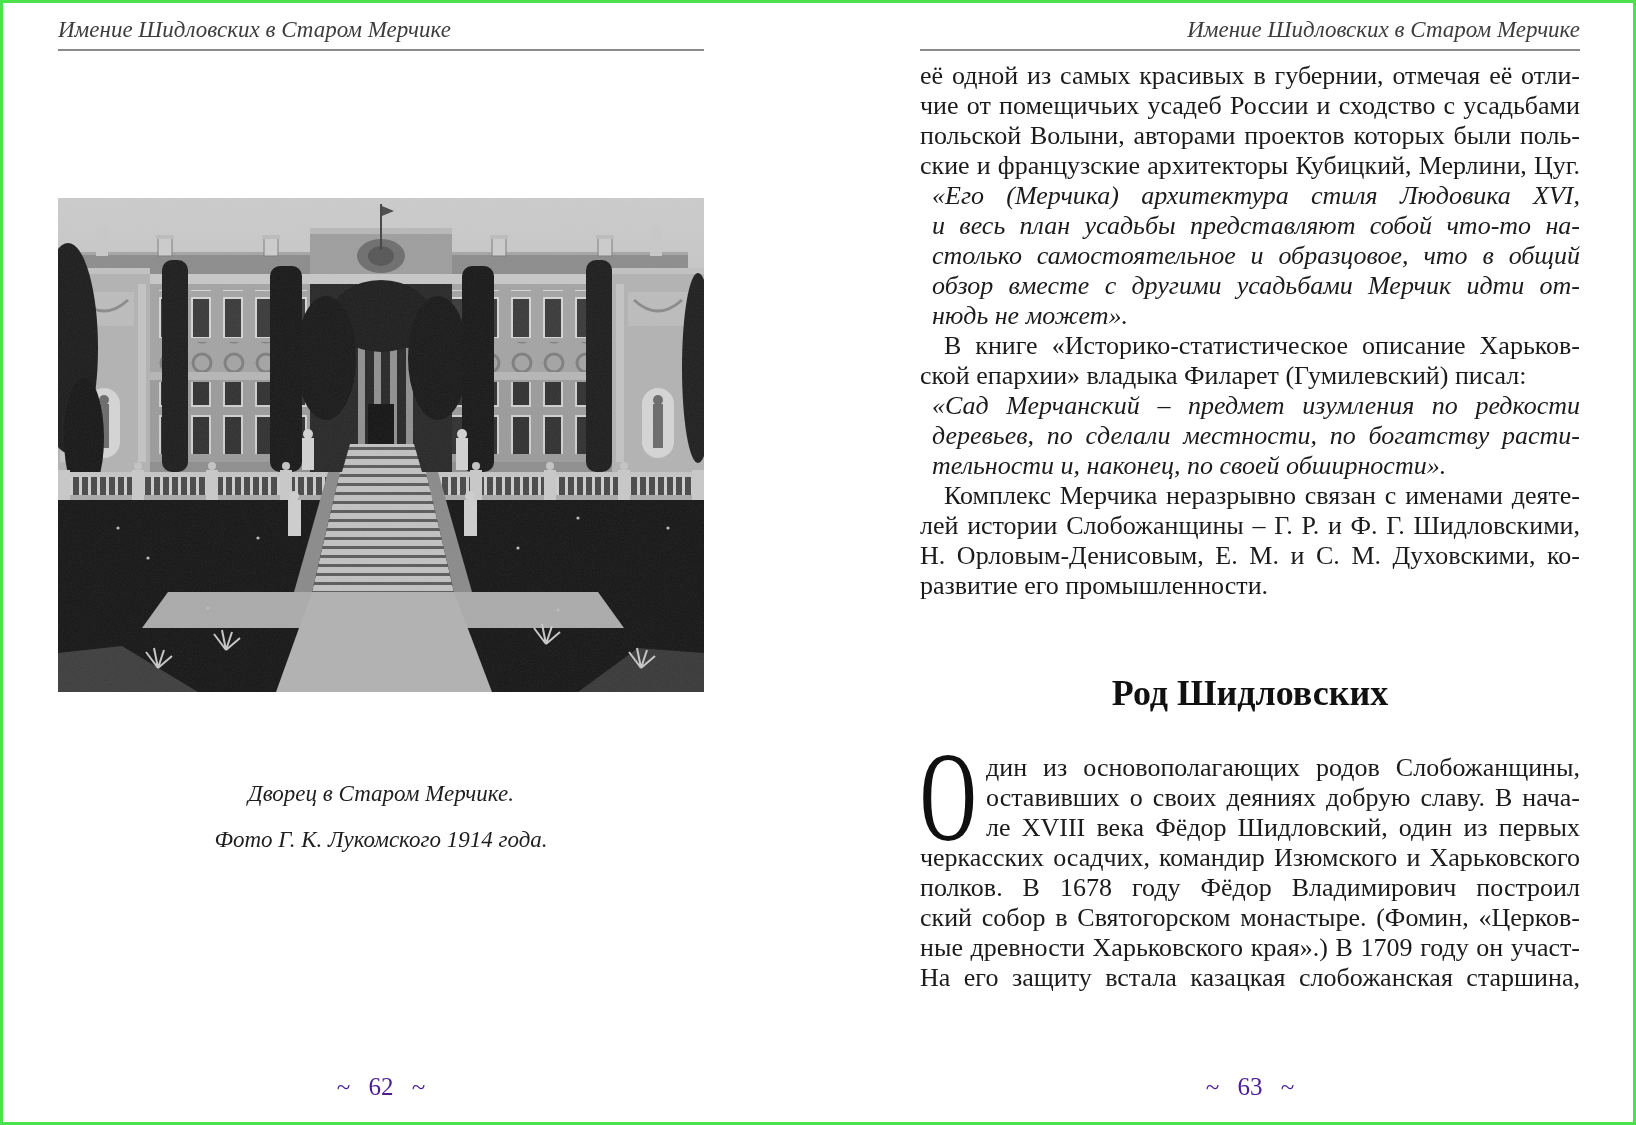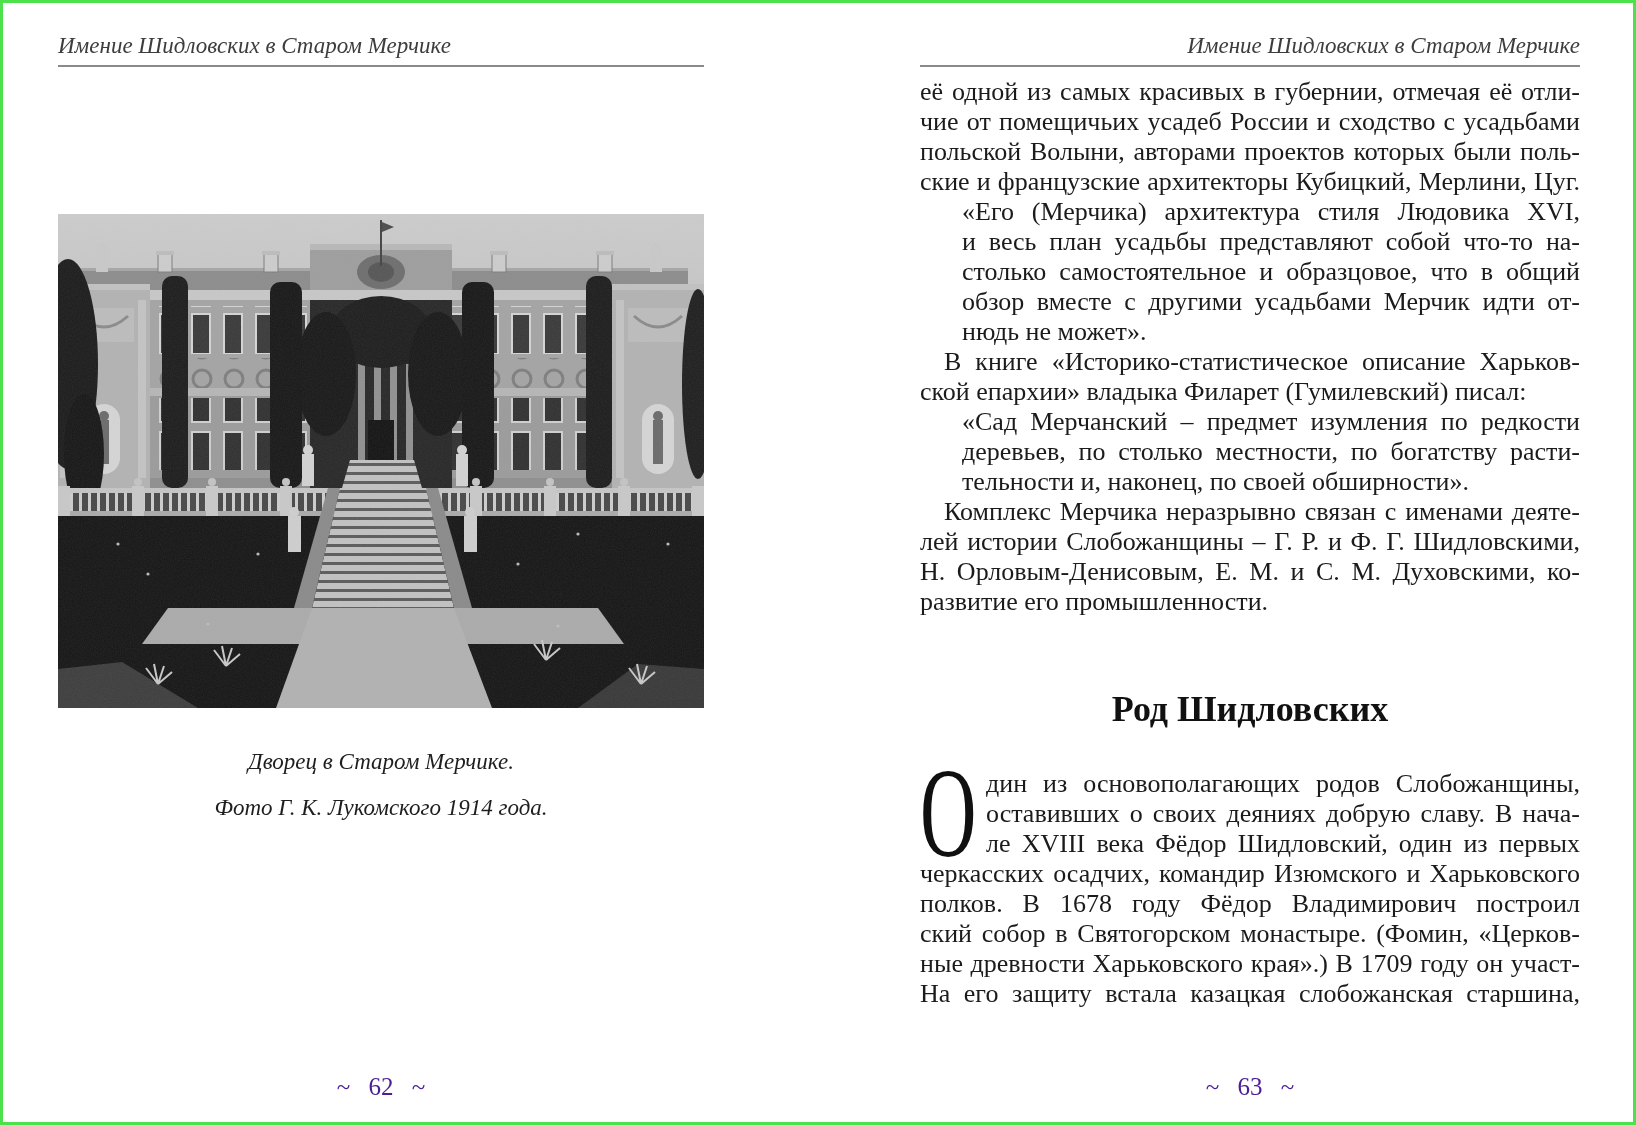--- a/index.html
+++ b/index.html
@@ -3,46 +3,46 @@
 <meta charset="utf-8">
 <style>
   html,body{margin:0;padding:0;}
   body{
     width:1636px;height:1125px;position:relative;overflow:hidden;
     background:#ffffff;box-sizing:border-box;
     border:3px solid #4ce24c;
     font-family:"Liberation Serif","DejaVu Serif",serif;
     color:#1b1b1b;
   }
-  .page{position:absolute;top:30px;}
+  .page{position:absolute;top:14px;}
   .page-left{left:55px;width:646px;}
   .page-right{left:917px;width:660px;}
 
   .running-header{
     font-style:italic;font-size:23px;line-height:26px;color:#3d3d3d;
     padding-bottom:6px;border-bottom:2px solid #8a8a8a;
   }
   .page-right .running-header{text-align:right;}
 
   .photo-frame{margin-top:147px;width:646px;height:494px;background:#c6c6c6;}
   .photo-frame svg{display:block;}
 
   .caption-line{text-align:center;font-style:italic;font-size:23px;line-height:28px;color:#1e1e1e;}
-  .caption-line.first{margin-top:40px;}
+  .caption-line.first{margin-top:88px;}
   .caption-line.second{margin-top:18px;}
 
   .content{margin-top:10px;font-size:26px;line-height:29.5px;text-rendering:optimizeLegibility;}
   .para{margin:0;}
   .ln{
     height:30px;line-height:29.5px;overflow:hidden;
     text-align:justify;text-align-last:justify;
   }
   .ln.last{text-align-last:left;}
   .ln.indent{padding-left:24px;}
-  .quote{margin-left:42px;}
+  .quote{font-style:italic;margin-left:12px;}
 
   .section-heading{
     margin-top:74px;margin-bottom:42px;
     font-size:36px;line-height:36px;font-weight:bold;text-align:center;color:#111;
   }
 
   .dropcap{
     float:left;display:block;width:58px;height:86px;margin:2px 8px 0 0;
     font-size:126px;line-height:86px;overflow:visible;
     transform:scaleX(0.62);transform-origin:left center;color:#101010;
@@ -262,21 +262,21 @@
       <div class="ln last">нюдь не может».</div>
     </div>
 
     <div class="para">
       <div class="ln indent">В книге «Историко-статистическое описание Харьков-</div>
       <div class="ln last">ской епархии» владыка Филарет (Гумилевский) писал:</div>
     </div>
 
     <div class="para quote">
       <div class="ln">«Сад Мерчанский – предмет изумления по редкости</div>
-      <div class="ln">деревьев, по столько местности, по богатству расти-</div>
+      <div class="ln">деревьев, по сделали местности, по богатству расти-</div>
       <div class="ln last">тельности и, наконец, по своей обширности».</div>
     </div>
 
     <div class="para">
       <div class="ln indent">Комплекс Мерчика неразрывно связан с именами деяте-</div>
       <div class="ln">лей истории Слобожанщины – Г. Р. и Ф. Г. Шидловскими,</div>
       <div class="ln">Н. Орловым-Денисовым, Е. М. и С. М. Духовскими, ко-</div>
       <div class="ln last">развитие его промышленности.</div>
     </div>
 

